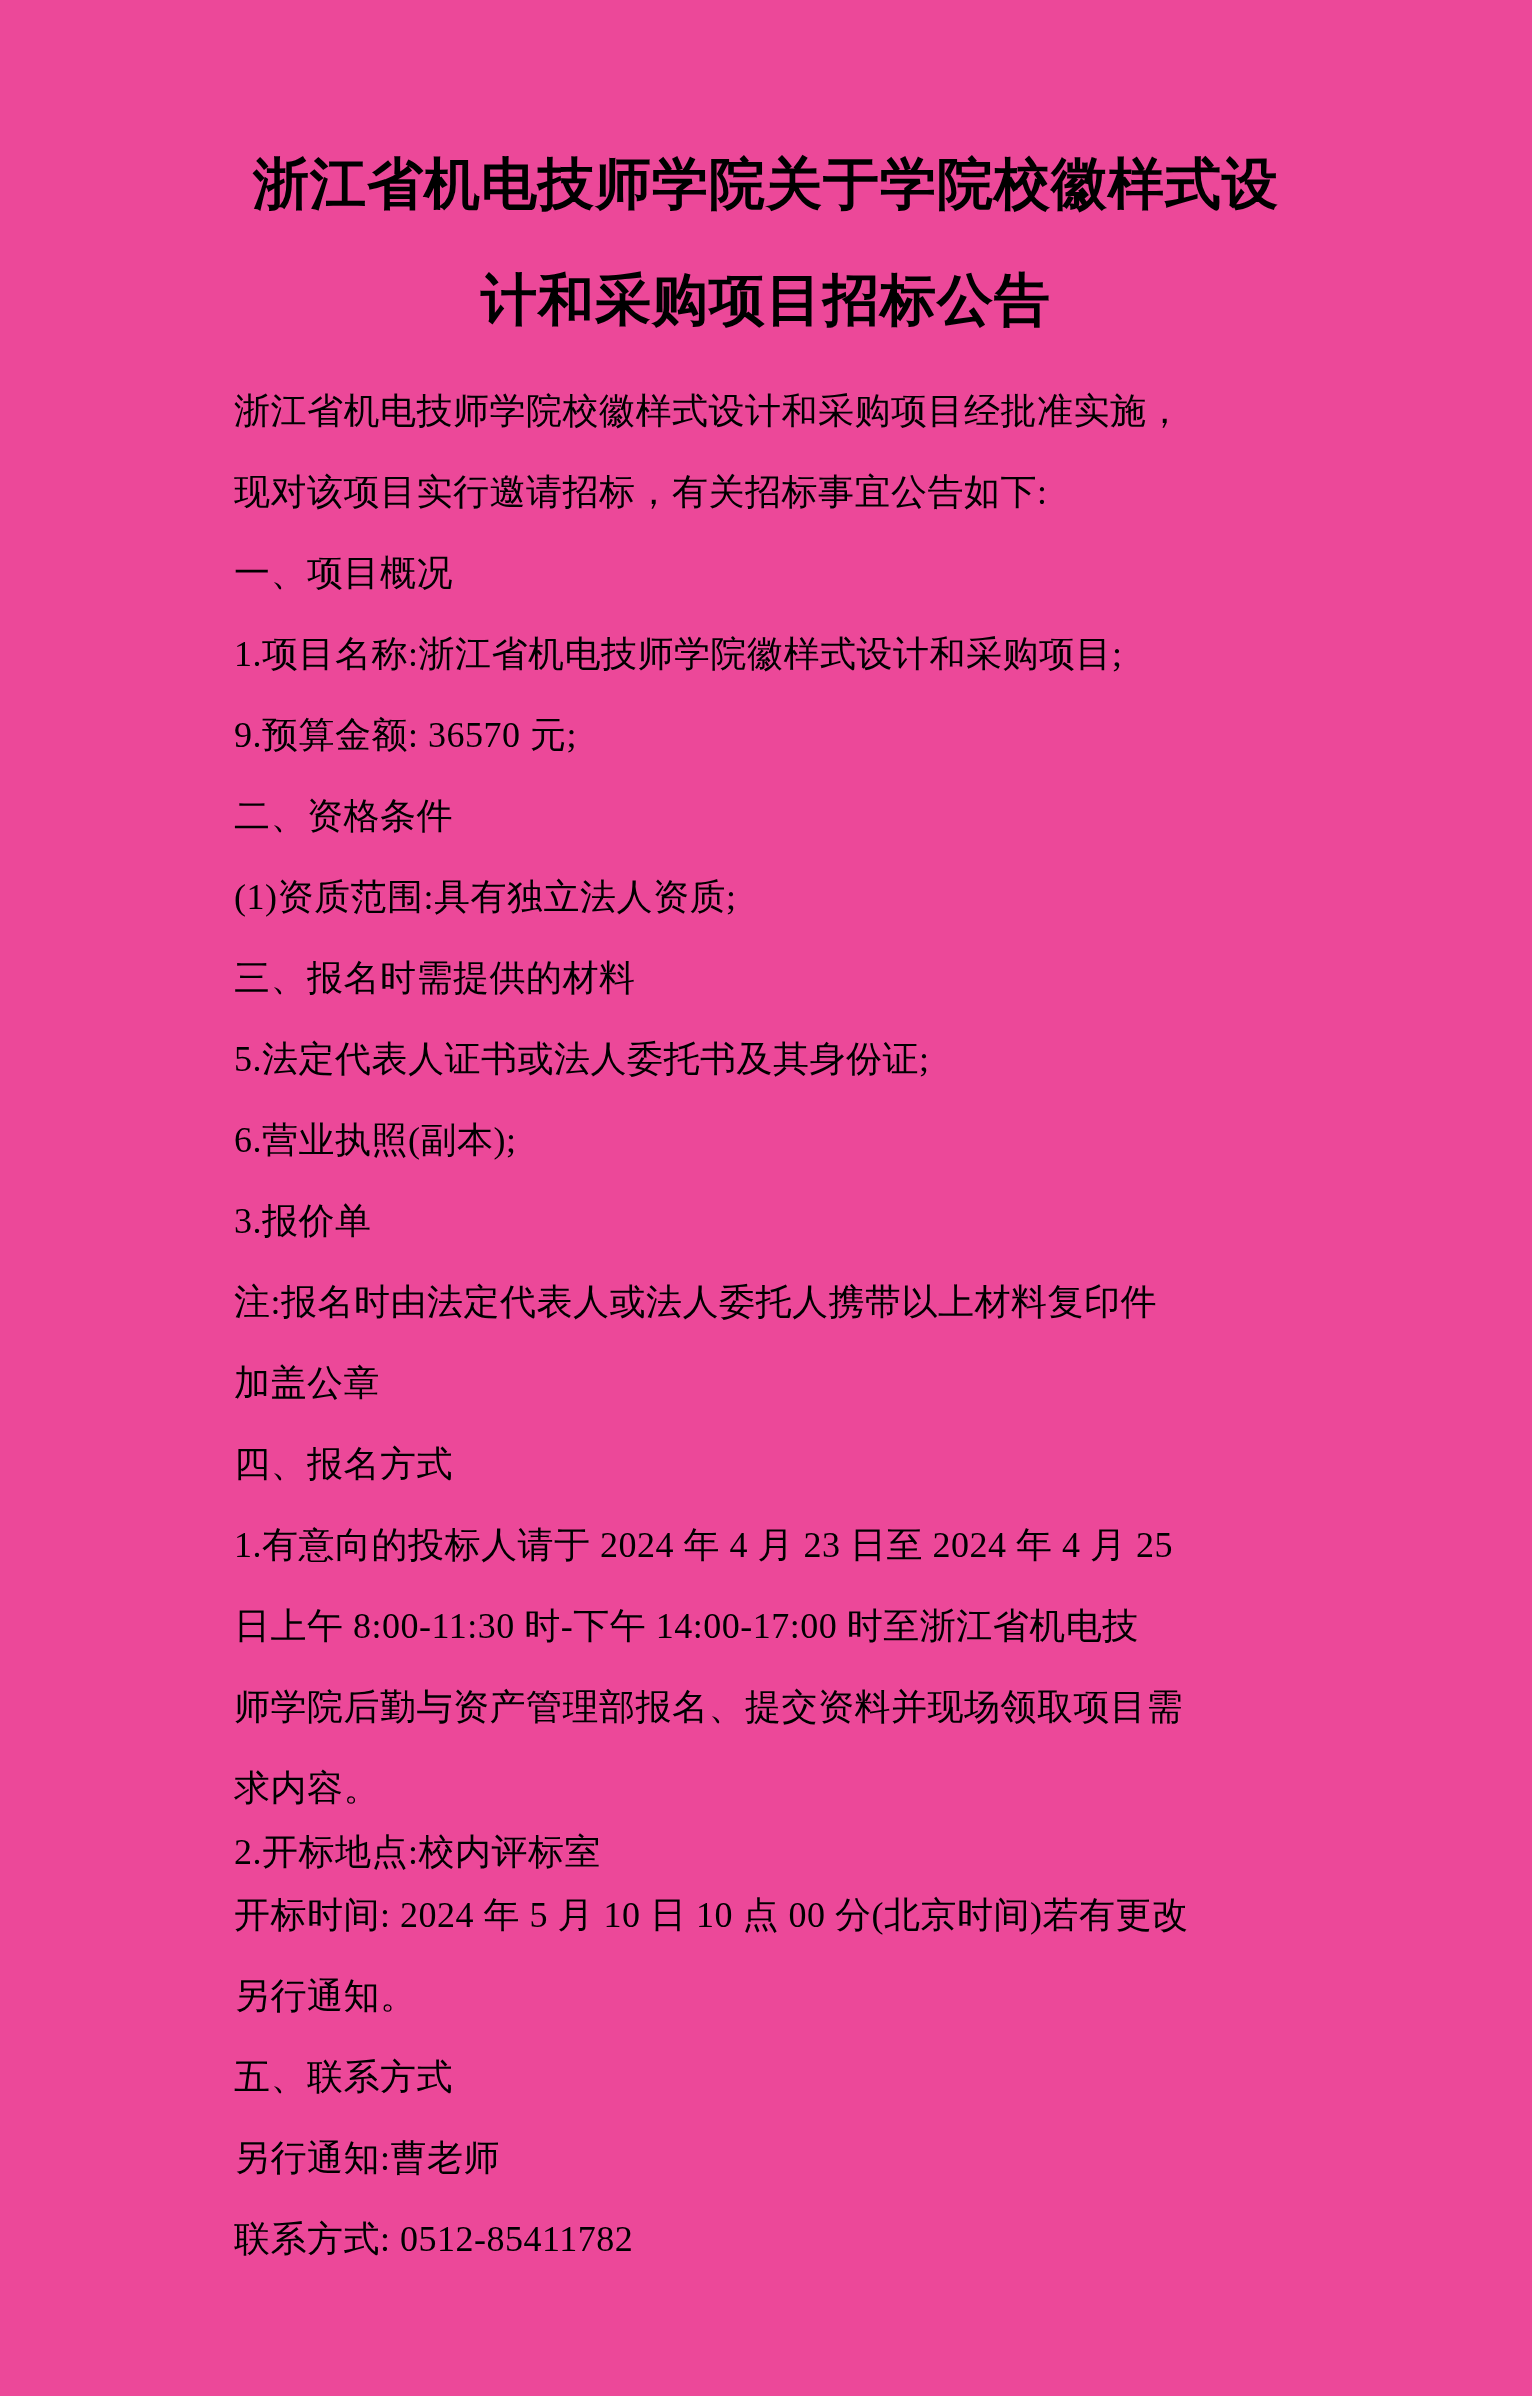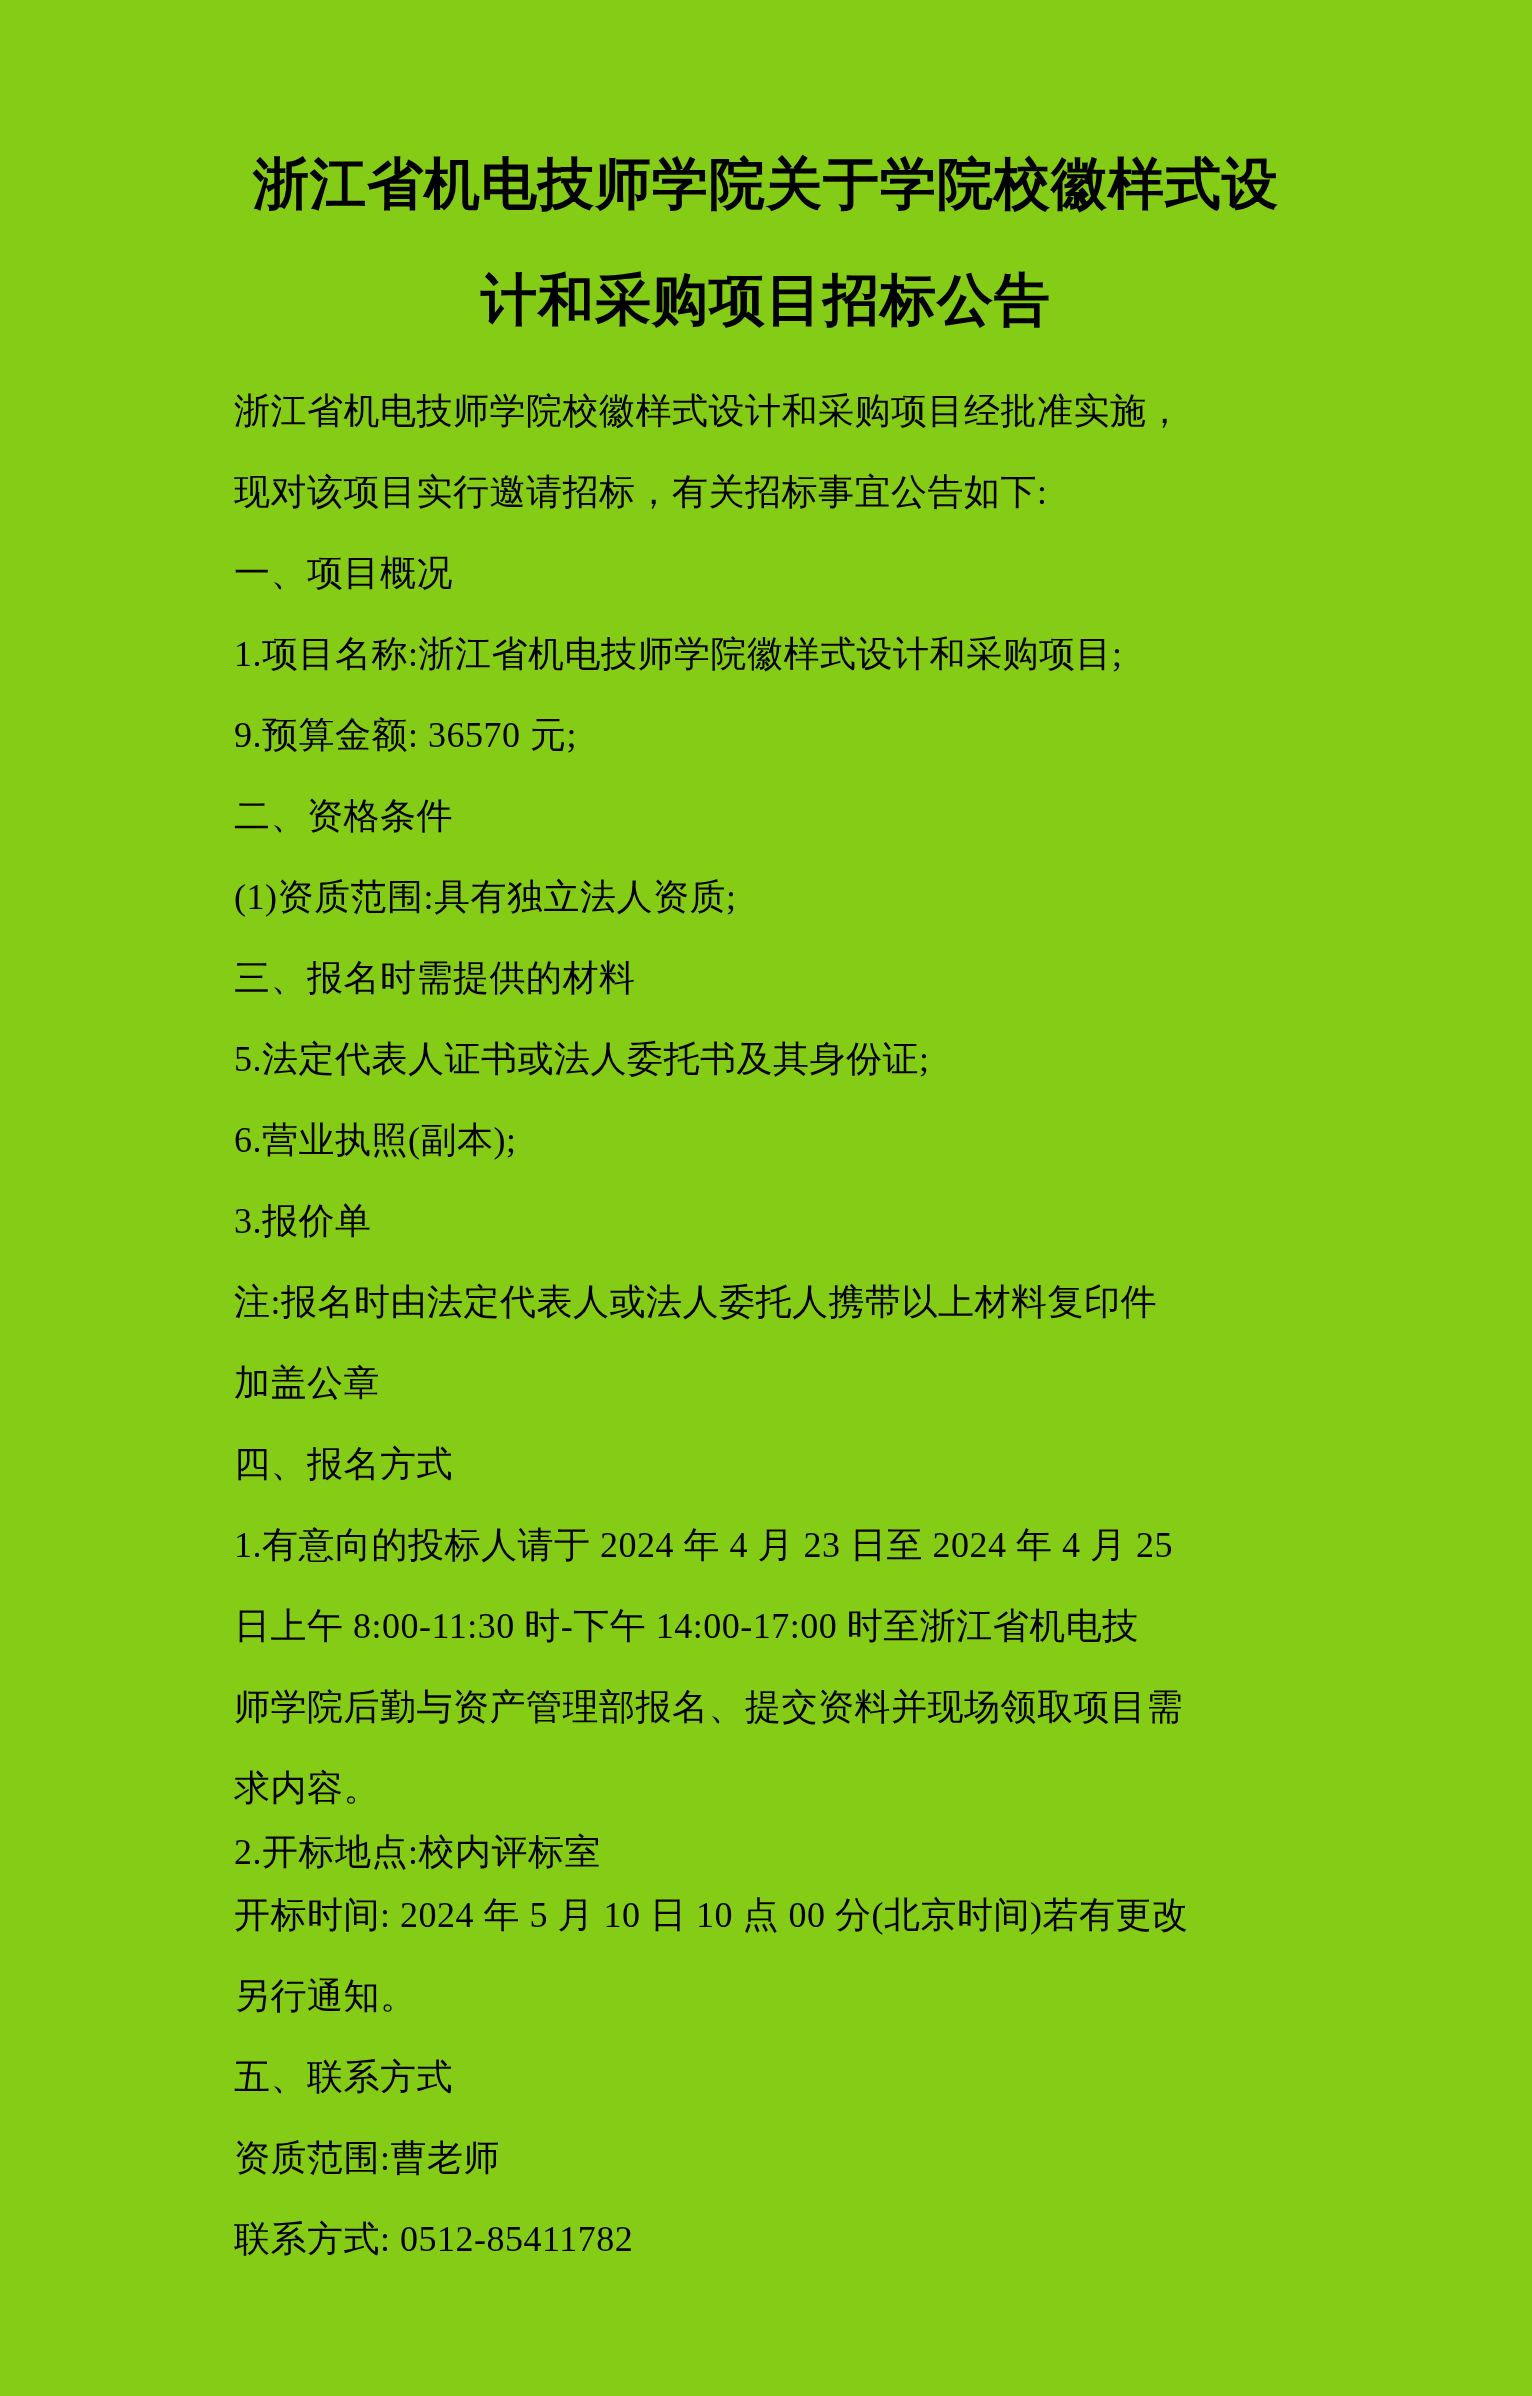--- a/index.html
+++ b/index.html
@@ -1,20 +1,20 @@
 <!DOCTYPE html>
 <html lang="zh"><head>
 <meta charset="utf-8">
 <style>
   html, body { margin: 0; padding: 0; }
   .page {
     position: relative;
     width: 1532px;
     height: 2396px;
-    background: #84cc16;
+    background: #ec4899;
     color: #000000;
     font-family: "Liberation Serif", "DejaVu Serif", serif;
     overflow: hidden;
   }
   .title {
     padding-top: 126px;
     text-align: center;
   }
   .title-line {
     height: 116px;
@@ -68,18 +68,18 @@
     <div class="bline">加盖公章</div>
     <div class="bline">四、报名方式</div>
     <div class="bline">1.有意向的投标人请于 2024 年 4 月 23 日至 2024 年 4 月 25</div>
     <div class="bline">日上午 8:00-11:30 时-下午 14:00-17:00 时至浙江省机电技</div>
     <div class="bline">师学院后勤与资产管理部报名、提交资料并现场领取项目需</div>
     <div class="bline">求内容。</div>
     <div class="bline tight">2.开标地点:校内评标室</div>
     <div class="bline">开标时间: 2024 年 5 月 10 日 10 点 00 分(北京时间)若有更改</div>
     <div class="bline">另行通知。</div>
     <div class="bline">五、联系方式</div>
-    <div class="bline">资质范围:曹老师</div>
+    <div class="bline">另行通知:曹老师</div>
     <div class="bline">联系方式: 0512-85411782</div>
   </div>
 
 </div>
 
 
 </body></html>

